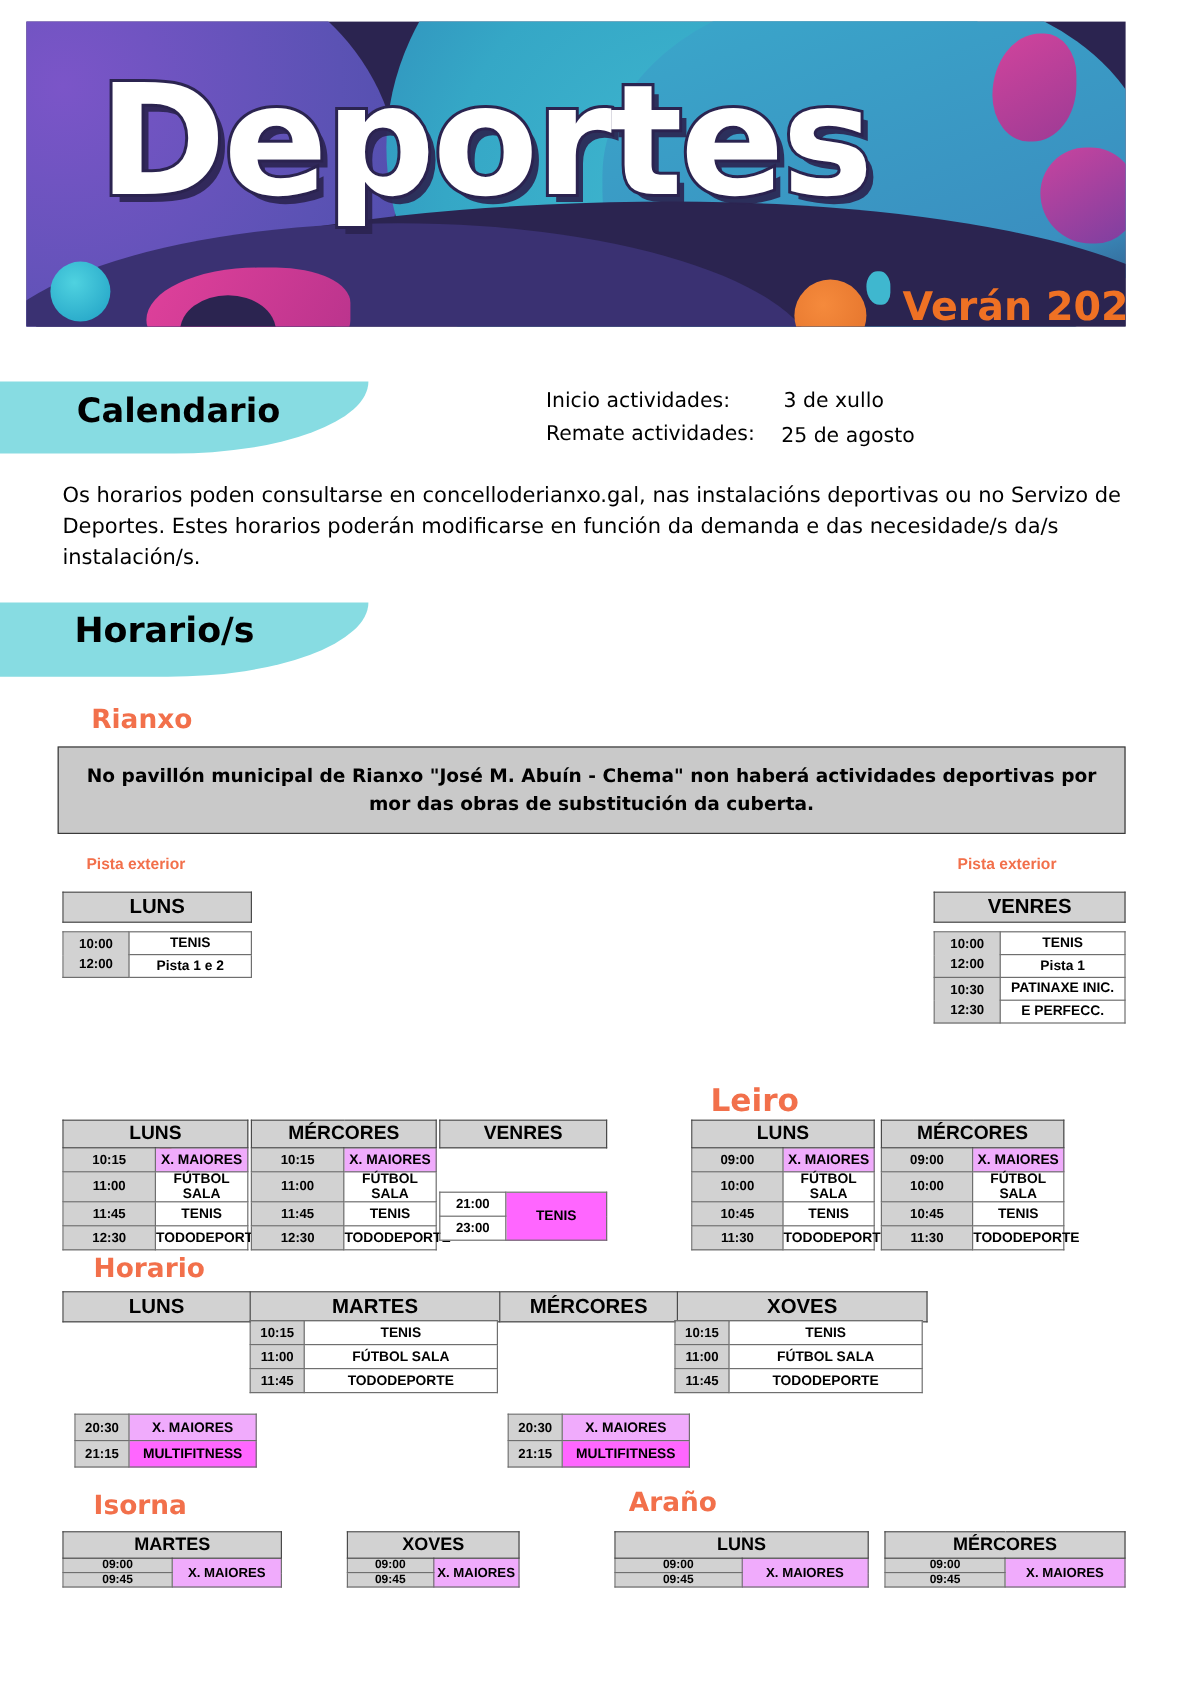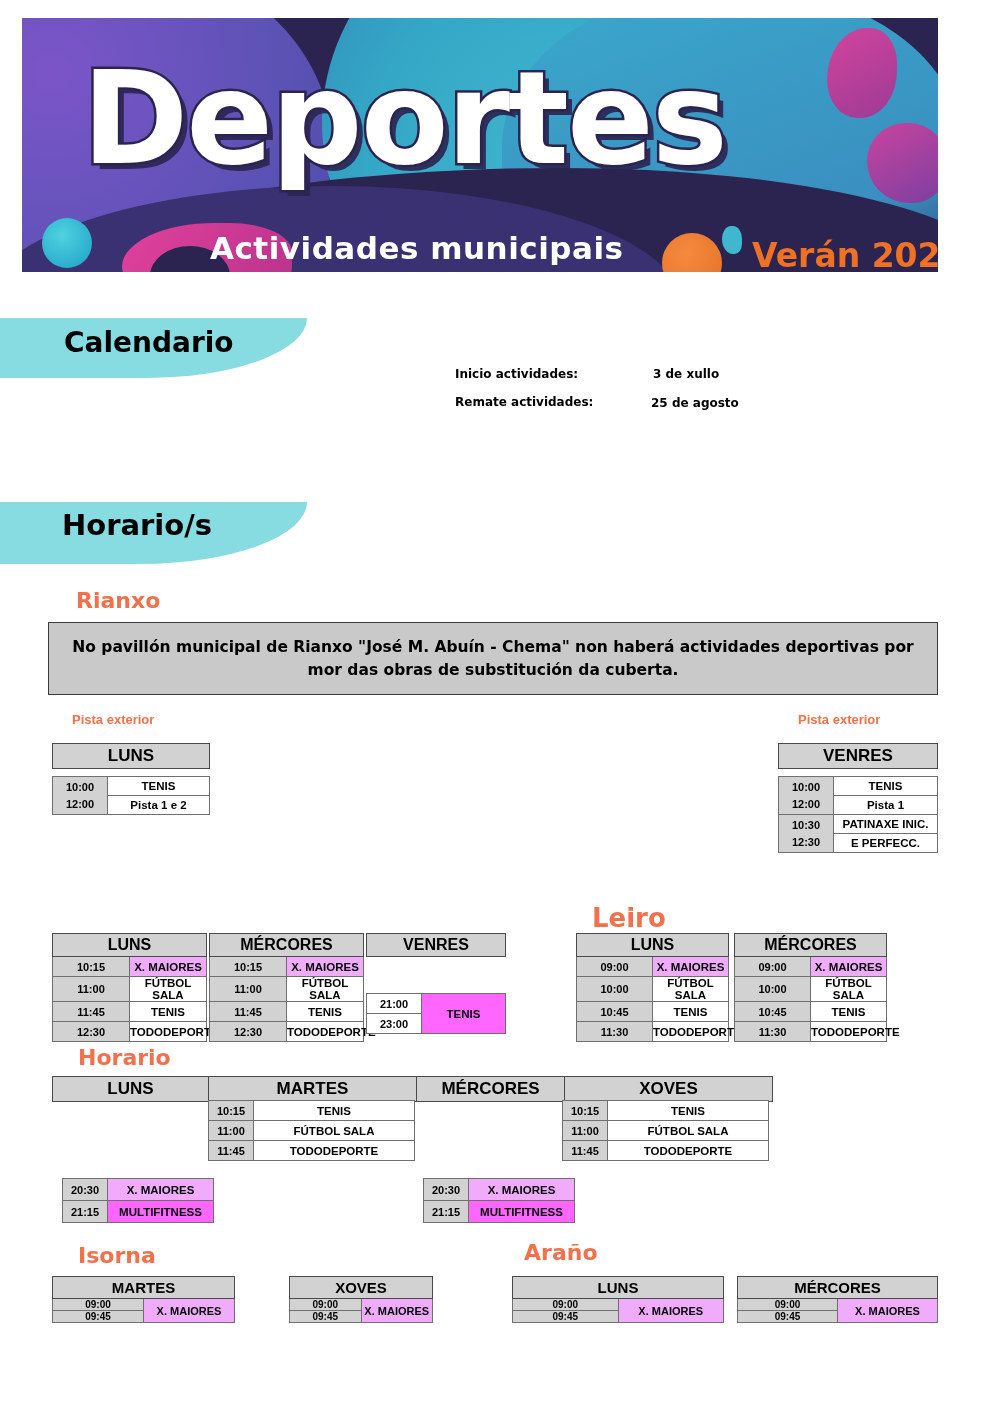--- a/index.html
+++ b/index.html
@@ -66,23 +66,22 @@
     position:absolute;background:#87dce2;
     border-bottom-right-radius:210px 78px;
   }
   .pill-label{
     position:absolute;font-family:"DejaVu Sans", sans-serif;font-weight:bold;color:#000;
     white-space:nowrap;
   }
 
   
   .kv{
-    position:absolute;font-family:"DejaVu Sans", sans-serif;font-weight:bold;font-size:12px;color:#000;
+    position:absolute;font-family:"DejaVu Sans", sans-serif;font-weight:normal;font-size:17px;color:#000;
     white-space:nowrap;
-    margin-top:43px;
   }
   .para{
     position:absolute;left:52px;top:400px;width:900px;
     font-family:"DejaVu Sans", sans-serif;font-size:17.5px;color:#000;line-height:26px;
   }
 
   
   .sect{
     position:absolute;font-family:"DejaVu Sans", sans-serif;font-weight:bold;
     color:#f2704b;white-space:nowrap;
@@ -129,32 +128,32 @@
     <div class="pinkRight"></div>
     <div class="wave"></div>
     <div class="wave2"></div>
     <div class="dotCyan"></div>
     <div class="pinkBlob"></div>
     <div class="pinkBlobInner"></div>
     <div class="orangeDot"></div>
     <div class="tealSm"></div>
 
     <div class="banner-title">Deportes</div>
-    <div class="banner-sub">Actividades  municipais</div>
     <div class="banner-season">Verán 2023</div>
   </div>
 
   <div class="pill" style="left:0px;top:318px;width:307px;height:60px;"></div>
   <div class="pill-label" style="left:64px;top:326px;font-size:28px;">Calendario</div>
 
   <div class="kv" style="left:455px;top:324px;">Inicio actividades:</div>
   <div class="kv" style="left:653px;top:324px;">3 de xullo</div>
   <div class="kv" style="left:455px;top:352px;">Remate actividades:</div>
   <div class="kv" style="left:651px;top:353px;">25 de agosto</div>
 
+  <div class="para">Os horarios poden consultarse en concelloderianxo.gal, nas instalacións deportivas ou no Servizo de Deportes. Estes horarios poderán modificarse en función da demanda e das necesidade/s da/s instalación/s.</div>
 
   <div class="pill" style="left:0px;top:502px;width:307px;height:62px;"></div>
   <div class="pill-label" style="left:62px;top:508px;font-size:29px;text-align:right;">Horario/s</div>
 
   <div class="sect" style="left:76px;top:588px;font-size:22px;">Rianxo</div>
 
   <div class="notice">No pavillón municipal de Rianxo "José M. Abuín - Chema" non haberá actividades deportivas por mor das obras de substitución da cuberta.</div>
 
   <div class="subcap" style="left:72px;top:712px;">Pista exterior</div>
   <div class="subcap" style="left:798px;top:712px;">Pista exterior</div>

